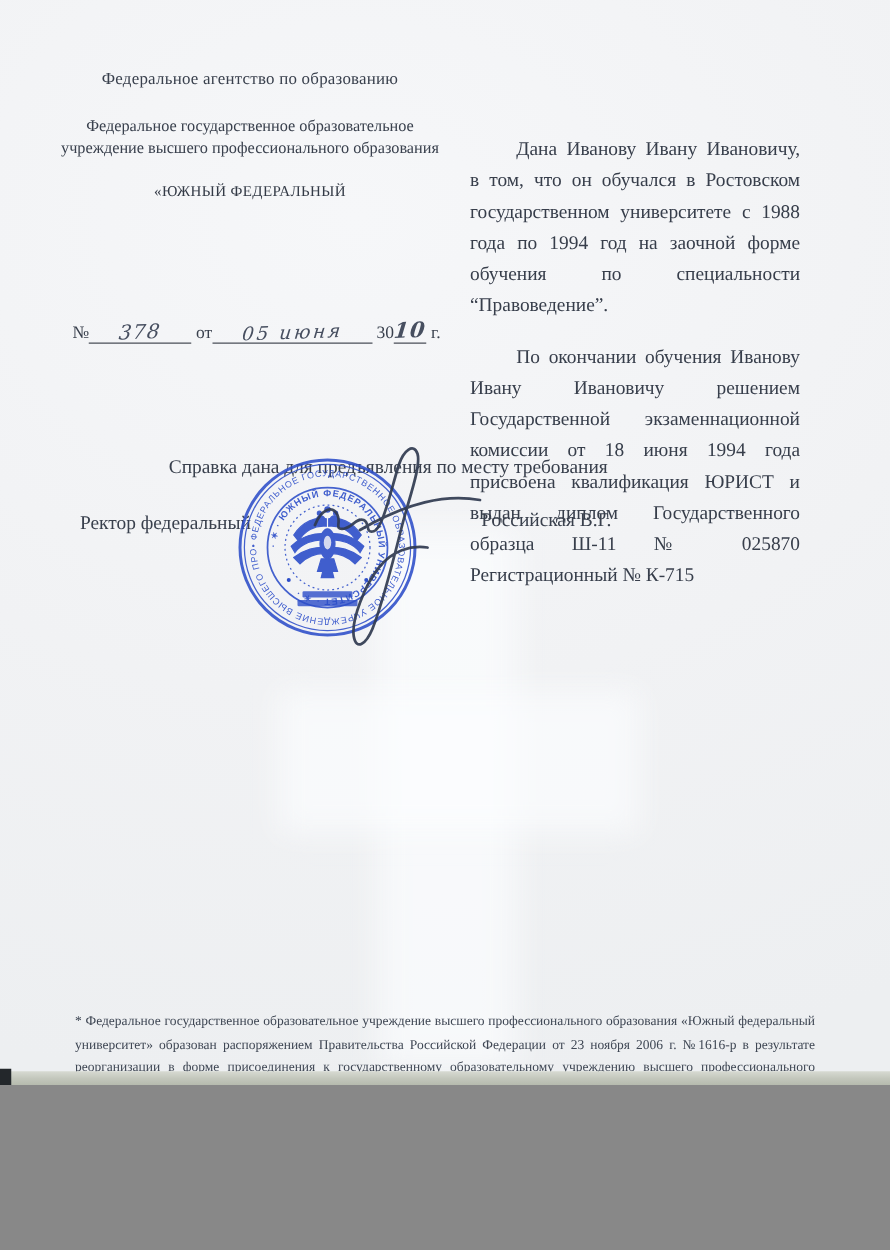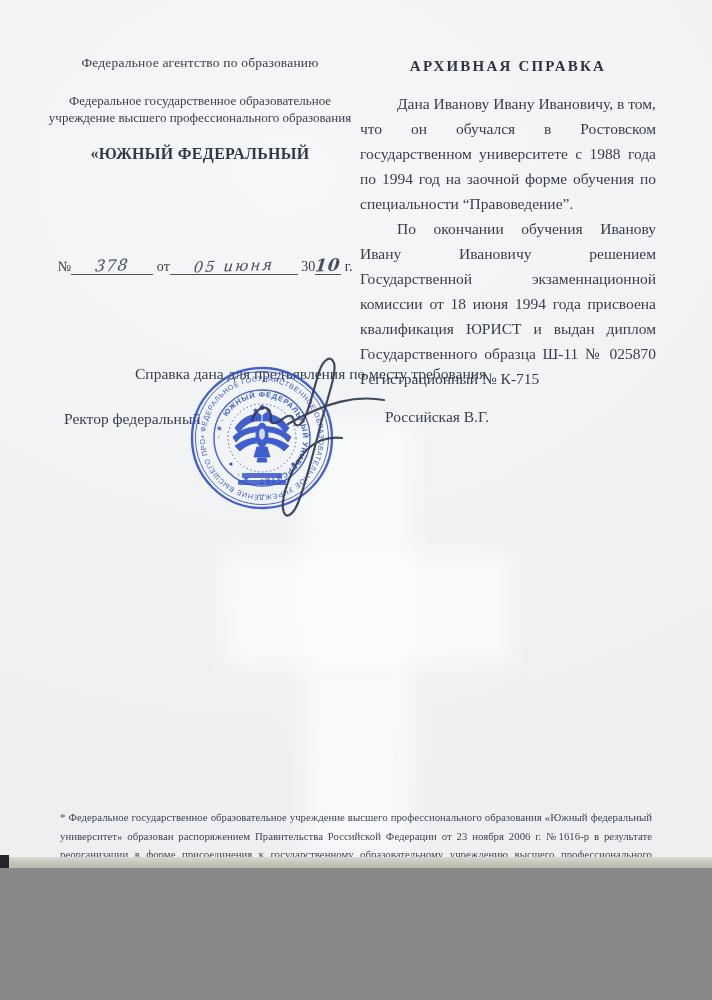--- a/index.html
+++ b/index.html
@@ -19,42 +19,42 @@
   .wm-h{left:222px;top:552px;width:290px;height:115px;}
   
   .scan-edge{position:absolute;left:0;right:0;bottom:0;height:11px;
     background:linear-gradient(to bottom,#d7dad2 0%,#c2c6bb 55%,#b6bbae 100%);}
   .scan-corner{position:absolute;left:0;bottom:0;width:9px;height:13px;background:#23272b;}
 
   .abs{position:absolute;}
   .left-col{left:44px;width:312px;text-align:center;}
   .agency{top:55px;font-size:13.5px;letter-spacing:.2px;}
   .institution{top:92px;font-size:13px;line-height:17px;}
-  .univ-name{top:143px;font-size:16px;line-height:21px;font-weight:bold;color:#333a46;letter-spacing:.3px;}
+  .univ-name{top:143px;font-size:12px;line-height:21px;font-weight:normal;color:#333a46;letter-spacing:.3px;}
   .address{top:202px;font-size:13.5px;line-height:17.5px;}
 
   .ref-line{top:258px;left:58px;width:310px;font-size:14px;white-space:nowrap;}
   .blank{display:inline-block;border-bottom:1px solid #4a4f58;position:relative;height:16px;vertical-align:bottom;}
   .blank .hw{position:absolute;left:0;right:0;bottom:-1px;text-align:center;}
   .hw{
     font-family:"DejaVu Serif", serif;
     font-style:italic;
     color:#474f60;
     transform:rotate(-2deg) skewX(-8deg);
     font-size:16px;
     letter-spacing:1px;
   }
   .hw-date{font-size:15px;letter-spacing:2px;}
   .hw-year{font-size:17px;font-weight:bold;}
 
   .title{top:58px;left:366px;width:284px;text-align:center;
     font-weight:bold;font-size:15px;letter-spacing:2.2px;color:#2e3440;}
   .body-text{top:91px;left:360px;width:296px;font-size:15.5px;line-height:25px;
     text-align:justify;color:#373e4b;}
-  .body-text p{margin:0;text-indent:37px;}
+  .body-text p{margin:16px;text-indent:37px;}
 
   .purpose{top:365px;left:135px;font-size:15.5px;}
   .rector{top:410px;left:64px;font-size:15.5px;}
   .signer{top:408px;left:385px;font-size:15.5px;}
 
   .stamp-wrap{left:178px;top:354px;width:168px;height:168px;}
   .sig-wrap{left:238px;top:338px;width:152px;height:180px;}
 
   .footnote{top:808px;left:60px;width:592px;font-size:10.8px;line-height:18.6px;
     text-align:justify;color:#3f4754;}
@@ -76,21 +76,20 @@
   </div>
 
 
   <div class="abs ref-line">
     <span>№</span><span class="blank" style="width:82px;"><span class="hw">378</span></span>
     <span>от</span><span class="blank" style="width:128px;"><span class="hw hw-date">05 июня</span></span>
     <span>30</span><span class="blank" style="width:26px;"><span class="hw hw-year">10</span></span>
     <span>г.</span>
   </div>
 
-  <div class="abs title">АРХИВНАЯ СПРАВКА</div>
 
   <div class="abs body-text">
     <p>Дана Иванову Ивану Ивановичу, в том, что он обучался в Ростовском государственном университете с 1988 года по 1994 год на заочной форме обучения по специальности “Правоведение”.</p>
     <p>По окончании обучения Иванову Ивану Ивановичу решением Государственной экзаменнационной комиссии от 18 июня 1994 года присвоена квалификация ЮРИСТ и выдан диплом Государственного образца Ш-11 № 025870 Регистрационный № К-715</p>
   </div>
 
   <div class="abs purpose">Справка дана для предъявления по месту требования</div>
 
   <div class="abs rector">Ректор федеральный</div>
 

